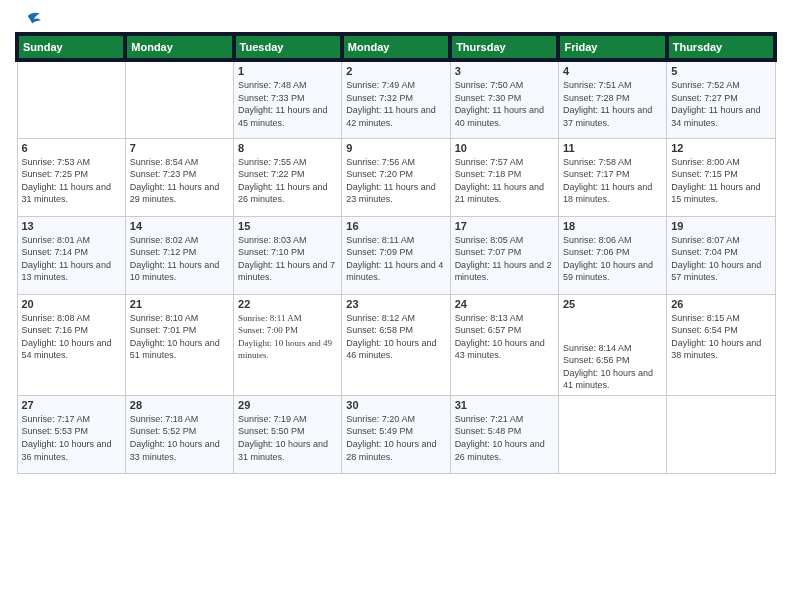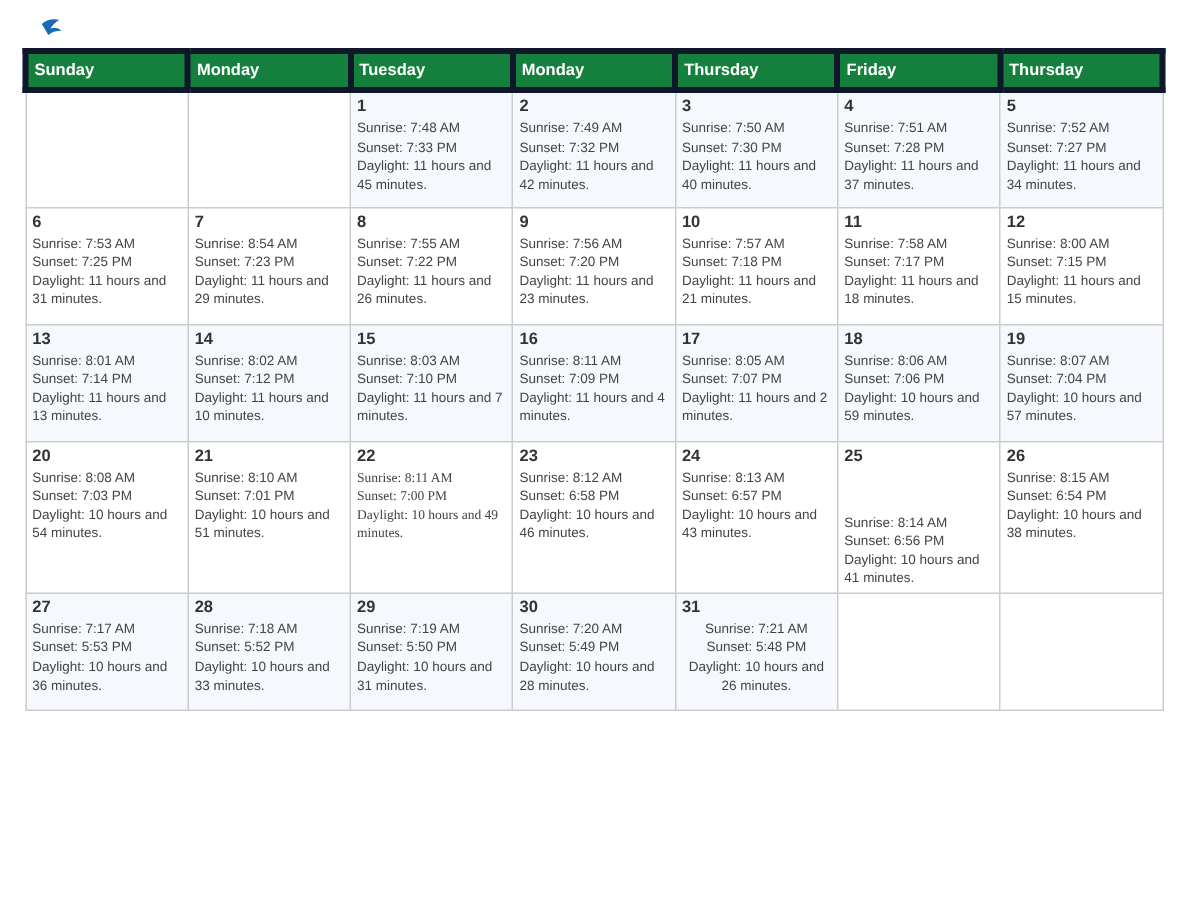--- a/index.html
+++ b/index.html
@@ -258,21 +258,21 @@
             <span class="day-num">19</span>
             <div class="day-content" style="white-space: pre-line;">Sunrise: 8:07 AM
 Sunset: 7:04 PM
 Daylight: 10 hours and 57 minutes.</div>
           </td>
         </tr>
         <tr>
           <td>
             <span class="day-num">20</span>
             <div class="day-content" style="white-space: pre-line;">Sunrise: 8:08 AM
-Sunset: 7:03 PM
+Sunset: 7:16 PM
 Daylight: 10 hours and 54 minutes.</div>
           </td>
           <td>
             <span class="day-num">21</span>
             <div class="day-content" style="white-space: pre-line;">Sunrise: 8:10 AM
 Sunset: 7:01 PM
 Daylight: 10 hours and 51 minutes.</div>
           </td>
           <td>
             <span class="day-num">22</span>
@@ -325,21 +325,21 @@
 Daylight: 10 hours and 31 minutes.</div>
           </td>
           <td>
             <span class="day-num">30</span>
             <div class="day-content" style="white-space: pre-line;">Sunrise: 7:20 AM
 Sunset: 5:49 PM
 Daylight: 10 hours and 28 minutes.</div>
           </td>
           <td>
             <span class="day-num">31</span>
-            <div class="day-content" style="white-space: pre-line; text-align: center;">Sunrise: 7:21 AM
+            <div class="day-content" style="white-space: pre-line;">Sunrise: 7:21 AM
 Sunset: 5:48 PM
 Daylight: 10 hours and 26 minutes.</div>
           </td>
           <td class="empty-cell"></td>
           <td class="empty-cell"></td>
         </tr>
       </tbody>
   </table>
 </div>
 

